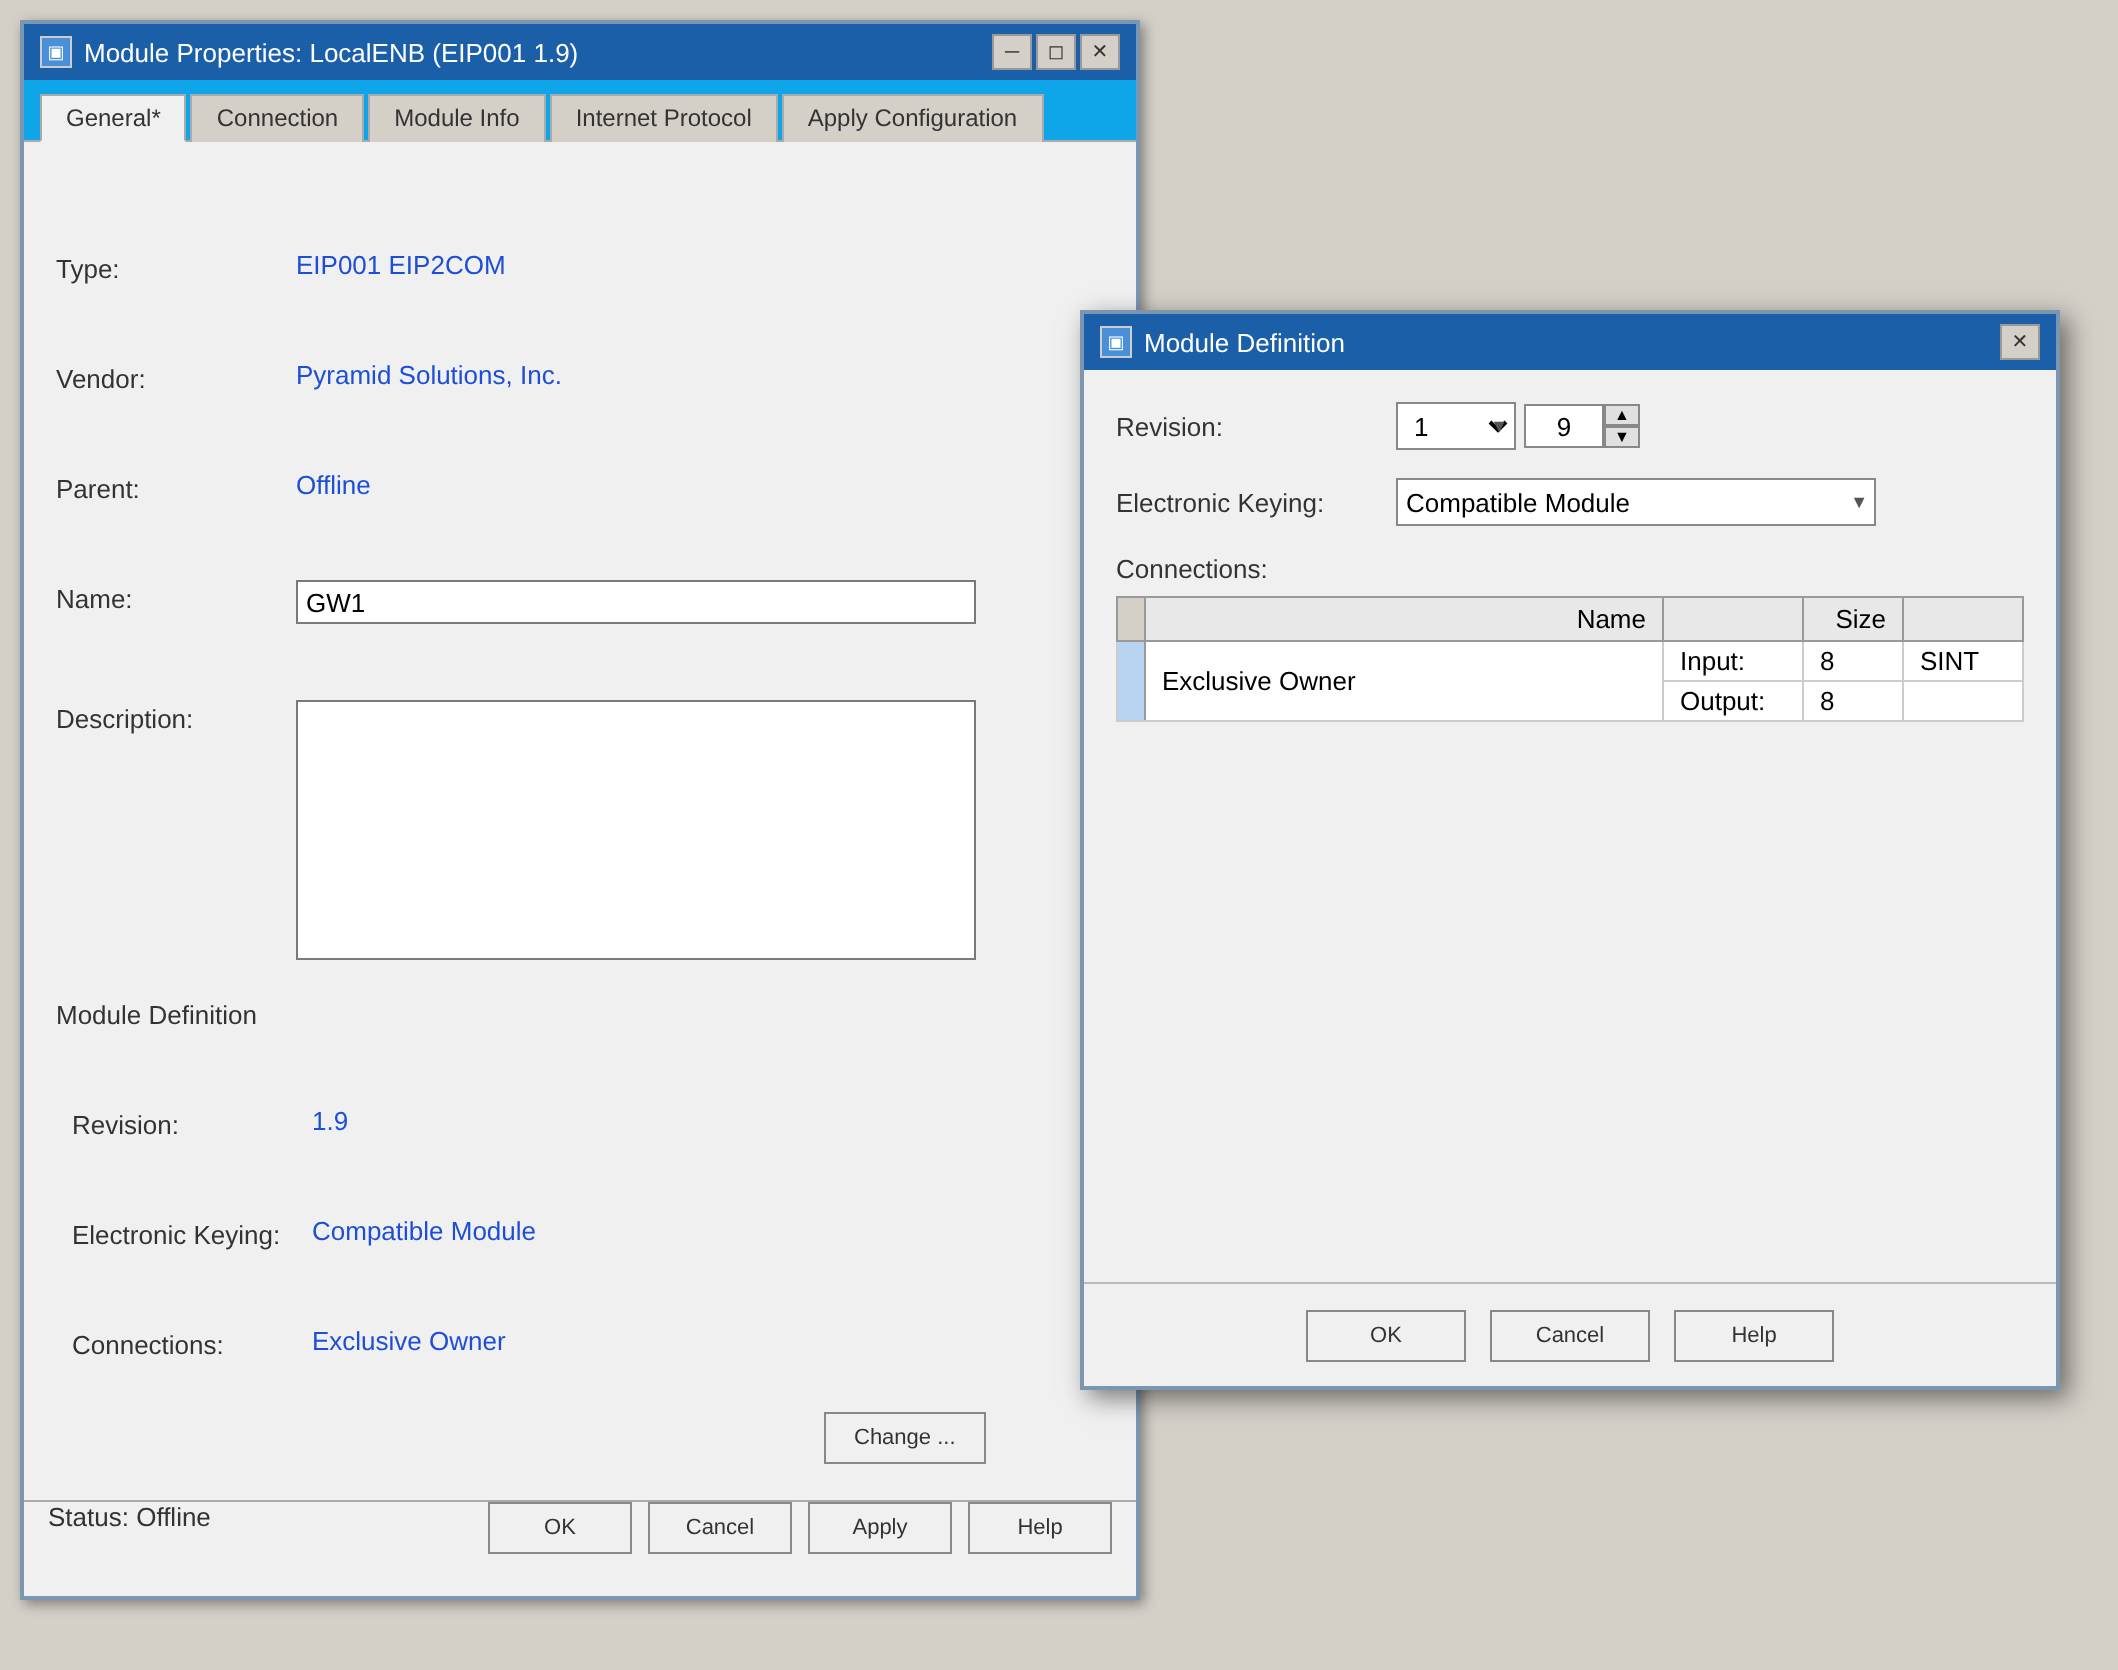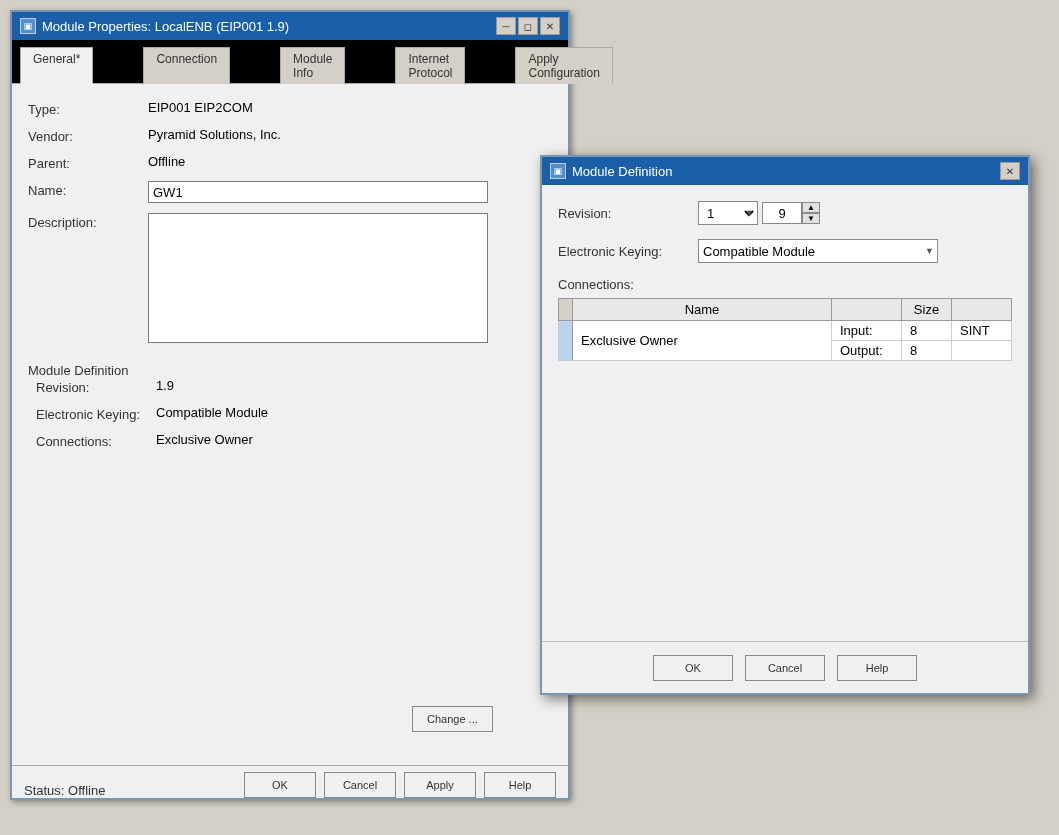--- a/index.html
+++ b/index.html
@@ -67,23 +67,22 @@
       align-items: center;
       justify-content: center;
       font-size: 10px;
       color: #333;
     }
 
     
     .tabs-bar {
       display: flex;
       padding: 6px 8px 0;
-      background: #000000;
+      background: #0ea5e9;
       border-bottom: 1px solid #aaa;
-      gap: 48px;
     }
 
     .tab {
       padding: 4px 12px;
       background: #d4d0c8;
       border: 1px solid #aaa;
       border-bottom: none;
       cursor: pointer;
       margin-right: 2px;
       font-size: 12px;
@@ -101,31 +100,32 @@
 
     
     .main-content {
       padding: 16px;
     }
 
     .form-row {
       display: flex;
       align-items: flex-start;
       margin-bottom: 10px;
+      margin-top: 38px;
     }
 
     .form-label {
       width: 120px;
       color: #333;
       padding-top: 2px;
       flex-shrink: 0;
     }
 
     .form-value {
-      color: #000000;
+      color: #1d4ed8;
       flex: 1;
     }
 
     .form-input {
       width: 340px;
       border: 1px solid #7a7a7a;
       background: white;
       padding: 2px 4px;
       font-size: 13px;
       height: 22px;
@@ -157,25 +157,25 @@
     .module-def-rows {
       padding-left: 8px;
     }
 
     
     .bottom-bar {
       position: absolute;
       bottom: 0;
       left: 0;
       right: 0;
-      height: 33px;
+      height: 48px;
       background: #f0f0f0;
       border-top: 1px solid #aaa;
       display: flex;
-      align-items: flex-end;
+      align-items: flex-start;
       justify-content: space-between;
       padding: 0 12px;
     }
 
     .status-text {
       color: #333;
       font-size: 13px;
     }
 
     .bottom-buttons {
@@ -299,21 +299,21 @@
       width: 100%;
       border-collapse: collapse;
       border: 1px solid #999;
       background: white;
     }
 
     .connections-table th {
       background: #e8e8e8;
       border: 1px solid #999;
       padding: 3px 8px;
-      text-align: center;
+      text-align: right;
       font-weight: normal;
       font-size: 13px;
     }
 
     .connections-table td {
       border: 1px solid #ccc;
       padding: 2px 8px;
       font-size: 13px;
     }
 

